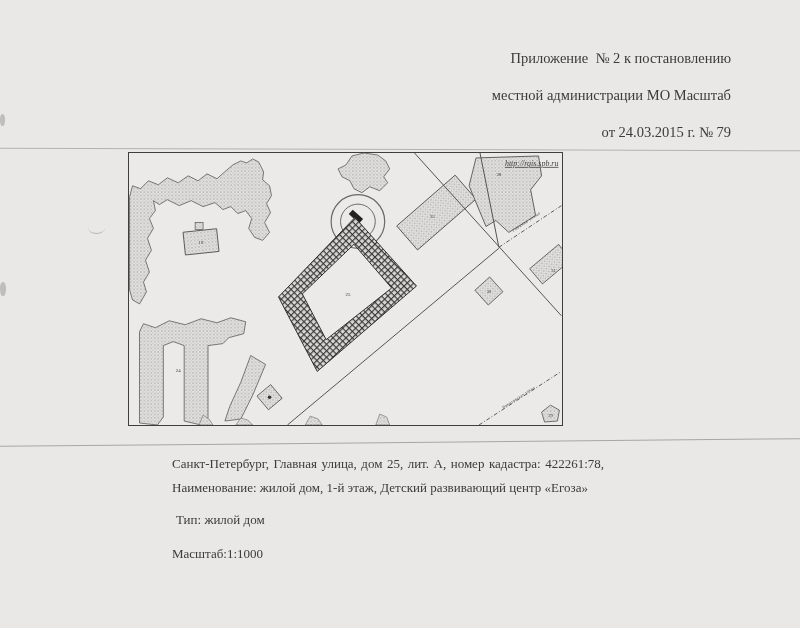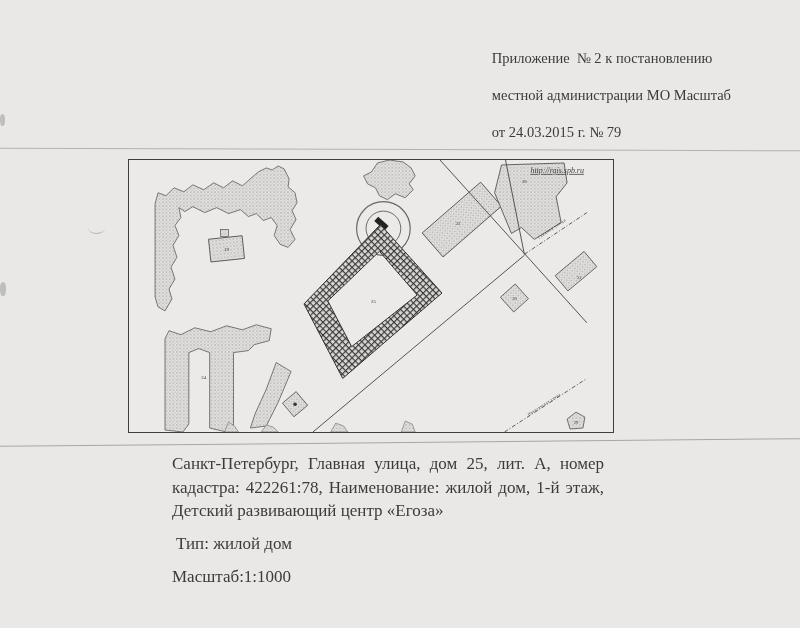--- a/index.html
+++ b/index.html
@@ -16,36 +16,36 @@
   .scanline.one{top:149px;transform:rotate(0.18deg);}
   .scanline.two{top:442px;background:#a7a6a4;transform:rotate(-0.55deg);}
   .smudge{position:absolute;background:#9a9a98;opacity:.55;border-radius:45%;}
   .smudge.a{left:0;top:114px;width:5px;height:12px;}
   .smudge.b{left:0;top:282px;width:6px;height:14px;}
   .arc-mark{position:absolute;left:88px;top:222px;width:17px;height:11px;
     border:none;border-bottom:1.2px solid #b8b7b5;border-radius:50%;}
   
   .doc-header{
     position:absolute;top:40px;right:69px;
-    text-align:left;font-size:14.5px;line-height:37px;
+    text-align:right;font-size:14.5px;line-height:37px;
     color:#3b3b3b;
   }
   .doc-header .hline{white-space:pre;}
   
   .map-frame{
-    position:absolute;left:128px;top:159px;width:486px;height:274px;
+    position:absolute;left:128px;top:152px;width:435px;height:274px;
     border:1.4px solid #3e3e3c;box-sizing:border-box;
     background:#ebeae8;
     text-align:right;
   }
   .map-frame svg{display:block;width:100%;height:100%;}
   
   .caption{
     position:absolute;left:172px;top:452px;width:432px;
-    font-size:17px;line-height:23.5px;color:#3b3b3b;
+    font-size:13px;line-height:23.5px;color:#3b3b3b;
   }
   .caption .address{text-align:justify;text-align-last:left;margin:0 0 9px 0;}
   .caption .type-line{margin:0 0 10px 4px;}
   .caption .scale-line{margin:0;}
 </style>
 </head>
 <body>
 
 <div class="page">
 

